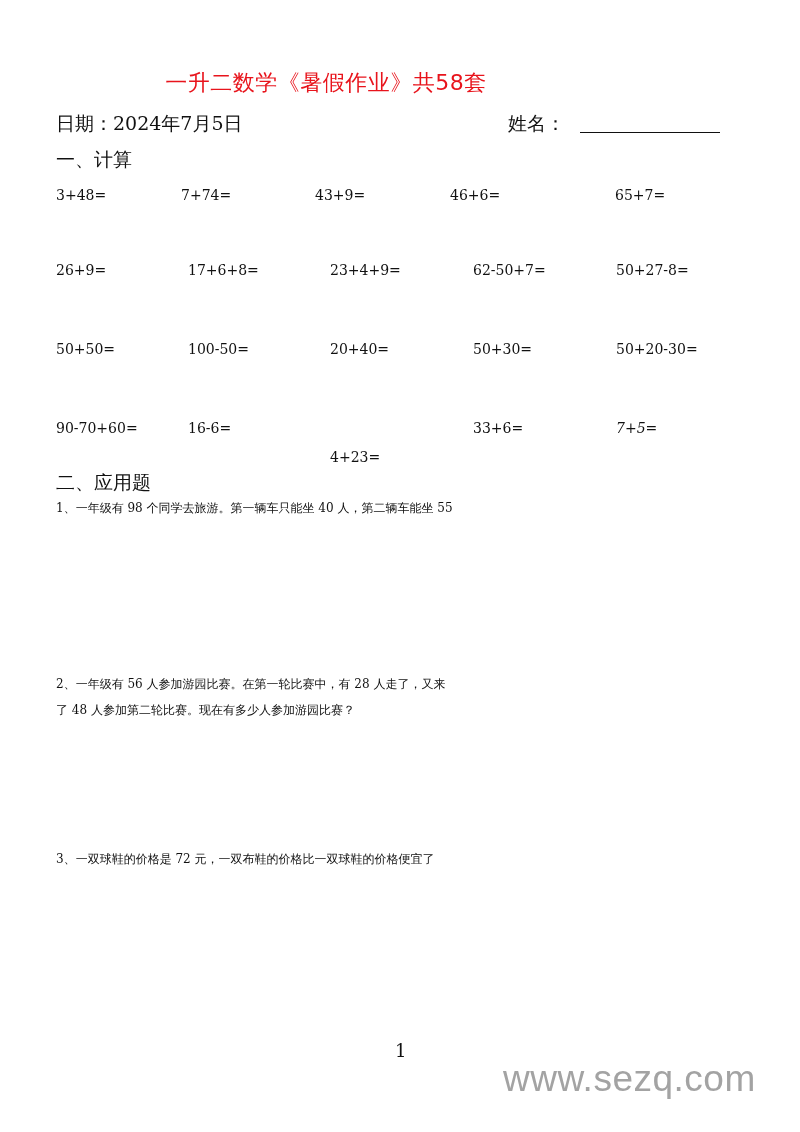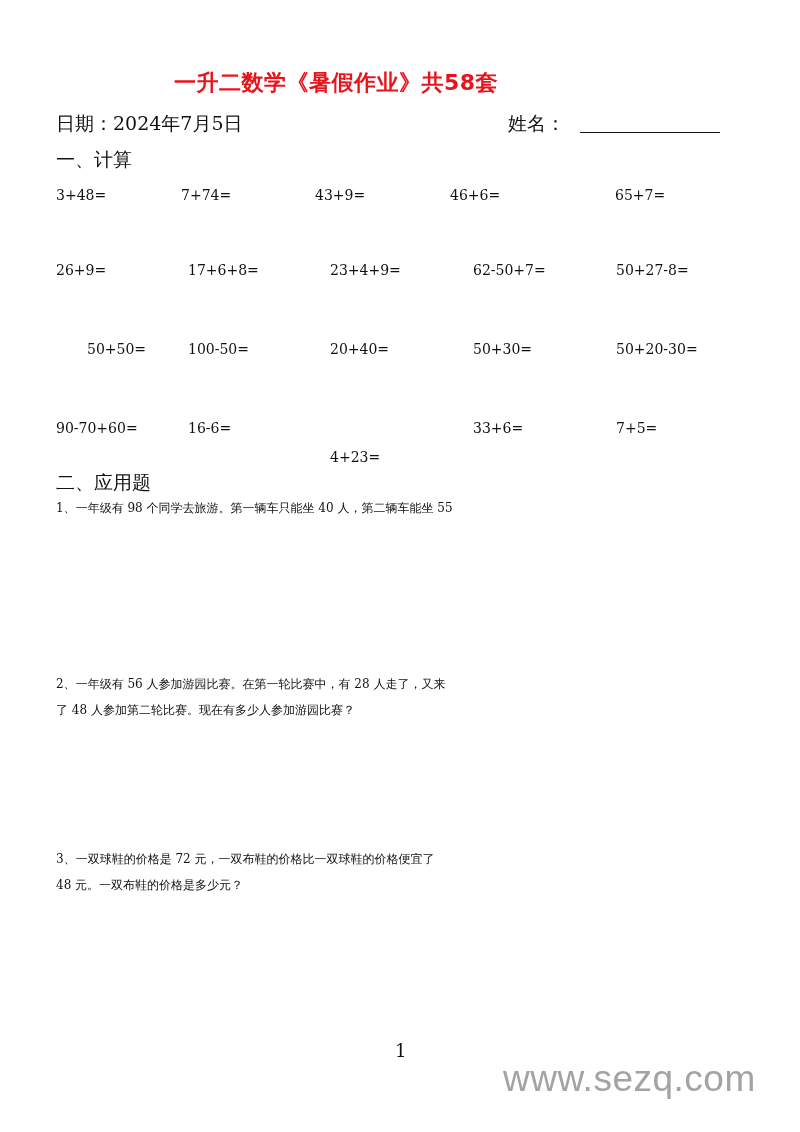--- a/index.html
+++ b/index.html
@@ -3,23 +3,23 @@
   <meta charset="utf-8">
   <style>
     html, body { margin: 0; padding: 0; background: #ffffff; }
     body {
       width: 800px; height: 1132px; position: relative; overflow: hidden;
       font-family: "DejaVu Serif", "Liberation Serif", serif;
       color: #111111;
     }
     .abs { position: absolute; white-space: nowrap; }
     .title {
-      left: 18px; width: 636px; top: 68px; text-align: center;
+      left: 8px; width: 636px; top: 68px; text-align: center;
       color: #e8141c; font-family: "DejaVu Sans", "Liberation Sans", sans-serif;
-      font-weight: bold; font-size: 22px; letter-spacing: 0.5px;
+      font-weight: normal; font-size: 22px; letter-spacing: 0.5px;
     }
     .txt { font-size: 19px; line-height: 26px; }
     .name-line {
       left: 580px; top: 132px; width: 140px; height: 0;
       border-bottom: 1.5px solid #111;
     }
     .expr { font-size: 14px; }
     .para {
       left: 56px; width: 700px; font-size: 12px; line-height: 26px;
       white-space: normal;
@@ -46,42 +46,41 @@
 <div class="abs expr" style="left:315px; top:187px;">43+9=</div>
 <div class="abs expr" style="left:450px; top:187px;">46+6=</div>
 <div class="abs expr" style="left:615px; top:187px;">65+7=</div>
 
 <div class="abs expr" style="left:56px; top:262px;">26+9=</div>
 <div class="abs expr" style="left:188px; top:262px;">17+6+8=</div>
 <div class="abs expr" style="left:330px; top:262px;">23+4+9=</div>
 <div class="abs expr" style="left:473px; top:262px;">62-50+7=</div>
 <div class="abs expr" style="left:616px; top:262px;">50+27-8=</div>
 
-<div class="abs expr" style="left:56px; top:341px;margin-left:31px;">50+50=</div>
+<div class="abs expr" style="left:56px; top:341px;">50+50=</div>
 <div class="abs expr" style="left:188px; top:341px;">100-50=</div>
 <div class="abs expr" style="left:330px; top:341px;">20+40=</div>
 <div class="abs expr" style="left:473px; top:341px;">50+30=</div>
 <div class="abs expr" style="left:616px; top:341px;">50+20-30=</div>
 
 <div class="abs expr" style="left:56px; top:420px;">90-70+60=</div>
 <div class="abs expr" style="left:188px; top:420px;">16-6=</div>
 <div class="abs expr" style="left:330px; top:420px;margin-top:29px;">4+23=</div>
 <div class="abs expr" style="left:473px; top:420px;">33+6=</div>
-<div class="abs expr" style="left:616px; top:420px;">7+5=</div>
+<div class="abs expr" style="left:616px; top:420px;font-style:italic;">7+5=</div>
 
 <div class="abs txt" style="left:56px; top:469px;">二、应用题</div>
 
 <div class="abs para" style="top:495px;">
   <div>1、一年级有 98 个同学去旅游。第一辆车只能坐 40 人，第二辆车能坐 55</div>
 </div>
 
 <div class="abs para" style="top:671px;">
   <div>2、一年级有 56 人参加游园比赛。在第一轮比赛中，有 28 人走了，又来</div>
   <div>了 48 人参加第二轮比赛。现在有多少人参加游园比赛？</div>
 </div>
 
 <div class="abs para" style="top:846px;">
   <div>3、一双球鞋的价格是 72 元，一双布鞋的价格比一双球鞋的价格便宜了</div>
-  <div>48 元。一双布鞋的价格是多少元？</div>
 </div>
 
 <div class="abs pageno">1</div>
 <div class="abs watermark">www.sezq.com</div>
 
 </body></html>

